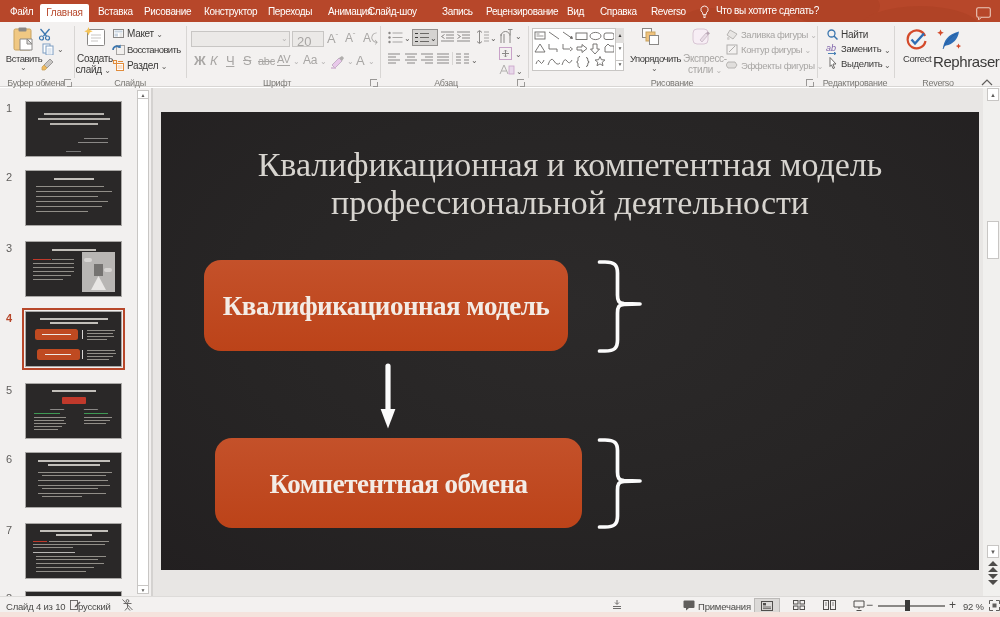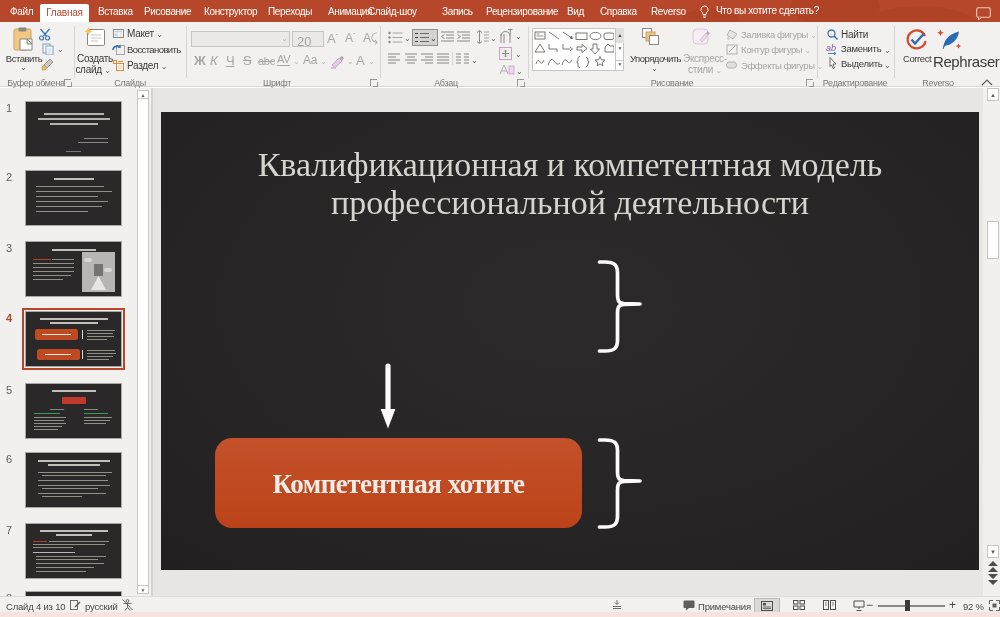--- a/index.html
+++ b/index.html
@@ -430,21 +430,22 @@
       <div id="pscrollbar">
         <div id="pscrollup">▲</div>
         <div id="pscrollthumb2"></div>
         <div id="pscrolldn">▼</div>
       </div>
     </div>
     <div id="paneldiv"></div>
     <div id="editor">
       <div id="slide">
         <div id="stitle">Квалификационная и компетентная модель<br>профессиональной деятельности</div>
-        <div class="obox" style="left:54px;top:326px;width:367px;height:90px;font-size:27px;line-height:92px;letter-spacing:-0.5px;">Компетентная хотите</div>
+        <div class="obox" style="left:43px;top:148px;width:364px;height:91px;font-size:27px;line-height:93px;letter-spacing:-0.5px;">Квалификационная модель</div>
+        <div class="obox" style="left:54px;top:326px;width:367px;height:90px;font-size:27px;line-height:92px;letter-spacing:-0.5px;">Компетентная обмена</div>
         <svg style="position:absolute;left:212px;top:250px;" width="30" height="70" viewBox="0 0 30 70">
           <line x1="15" y1="4" x2="15" y2="48" stroke="#fbfbfb" stroke-width="5.2" stroke-linecap="round"></line>
           <polygon points="7.6,47 22.4,47 15,66.5" fill="#fbfbfb"></polygon>
         </svg>
         <svg style="position:absolute;left:436px;top:147px;" width="47" height="95" viewBox="0 0 47 95">
           <path d="M2.5 3 L8 3 C17.5 3 20.5 6 20.5 14 L20.5 36 C20.5 41.5 21.5 44.2 27 44.7 L43 45 L27 45.3 C21.5 45.8 20.5 48.5 20.5 54 L20.5 81 C20.5 89 17.5 92 8 92 L2.5 92" fill="none" stroke="#fbfbfb" stroke-width="3.7" stroke-linecap="round" stroke-linejoin="round"></path>
         </svg>
         <svg style="position:absolute;left:436px;top:325px;" width="47" height="93" viewBox="0 0 47 93">
           <path d="M2.5 3 L8 3 C17.5 3 20.5 6 20.5 13.5 L20.5 35 C20.5 40.5 21.5 43.2 27 43.7 L43 44 L27 44.3 C21.5 44.8 20.5 47.5 20.5 53 L20.5 79 C20.5 87 17.5 90 8 90 L2.5 90" fill="none" stroke="#fbfbfb" stroke-width="3.7" stroke-linecap="round" stroke-linejoin="round"></path>
         </svg>
@@ -459,21 +460,21 @@
         </svg>
       </div>
     </div>
   </div>
   <div id="statusbar">
     <div class="sbit" style="left:6px;">Слайд 4 из 10</div>
     <svg style="position:absolute;left:70px;top:3px;" width="11" height="10" viewBox="0 0 11 10">
       <rect x="0.5" y="0.5" width="7" height="9" fill="none" stroke="#605e5c" stroke-width="0.9"></rect>
       <path d="M5 6 L9.5 1.5 L10.5 2.5 L6 7 L4.5 7.5 Z" fill="#605e5c"></path>
     </svg>
-    <div class="sbit" style="left:85px;">русский</div>
+    <div class="sbit" style="left:78px;">русский</div>
     <svg style="position:absolute;left:122px;top:2px;" width="11" height="12" viewBox="0 0 11 12">
       <circle cx="5.5" cy="2" r="1.4" fill="none" stroke="#605e5c" stroke-width="0.9"></circle>
       <path d="M1.5 4.5 h8 M5.5 4.5 v4 M5.5 8.5 l-2.5 3 M5.5 8.5 l2.5 3" fill="none" stroke="#605e5c" stroke-width="0.9"></path>
       <path d="M0.5 0.5 L10.5 11" stroke="#605e5c" stroke-width="0.9"></path>
     </svg>
     <svg style="position:absolute;left:612px;top:3px;" width="10" height="10" viewBox="0 0 10 10">
       <path d="M5 0 L5 4 M3 2.5 L5 4.5 L7 2.5" stroke="#605e5c" stroke-width="0.9" fill="none"></path>
       <path d="M1 6.5 h8 M1 8.5 h8" stroke="#605e5c" stroke-width="0.9"></path>
     </svg>
     <div class="sbit" style="left:625px;margin-top:8px;">Заметки</div>

